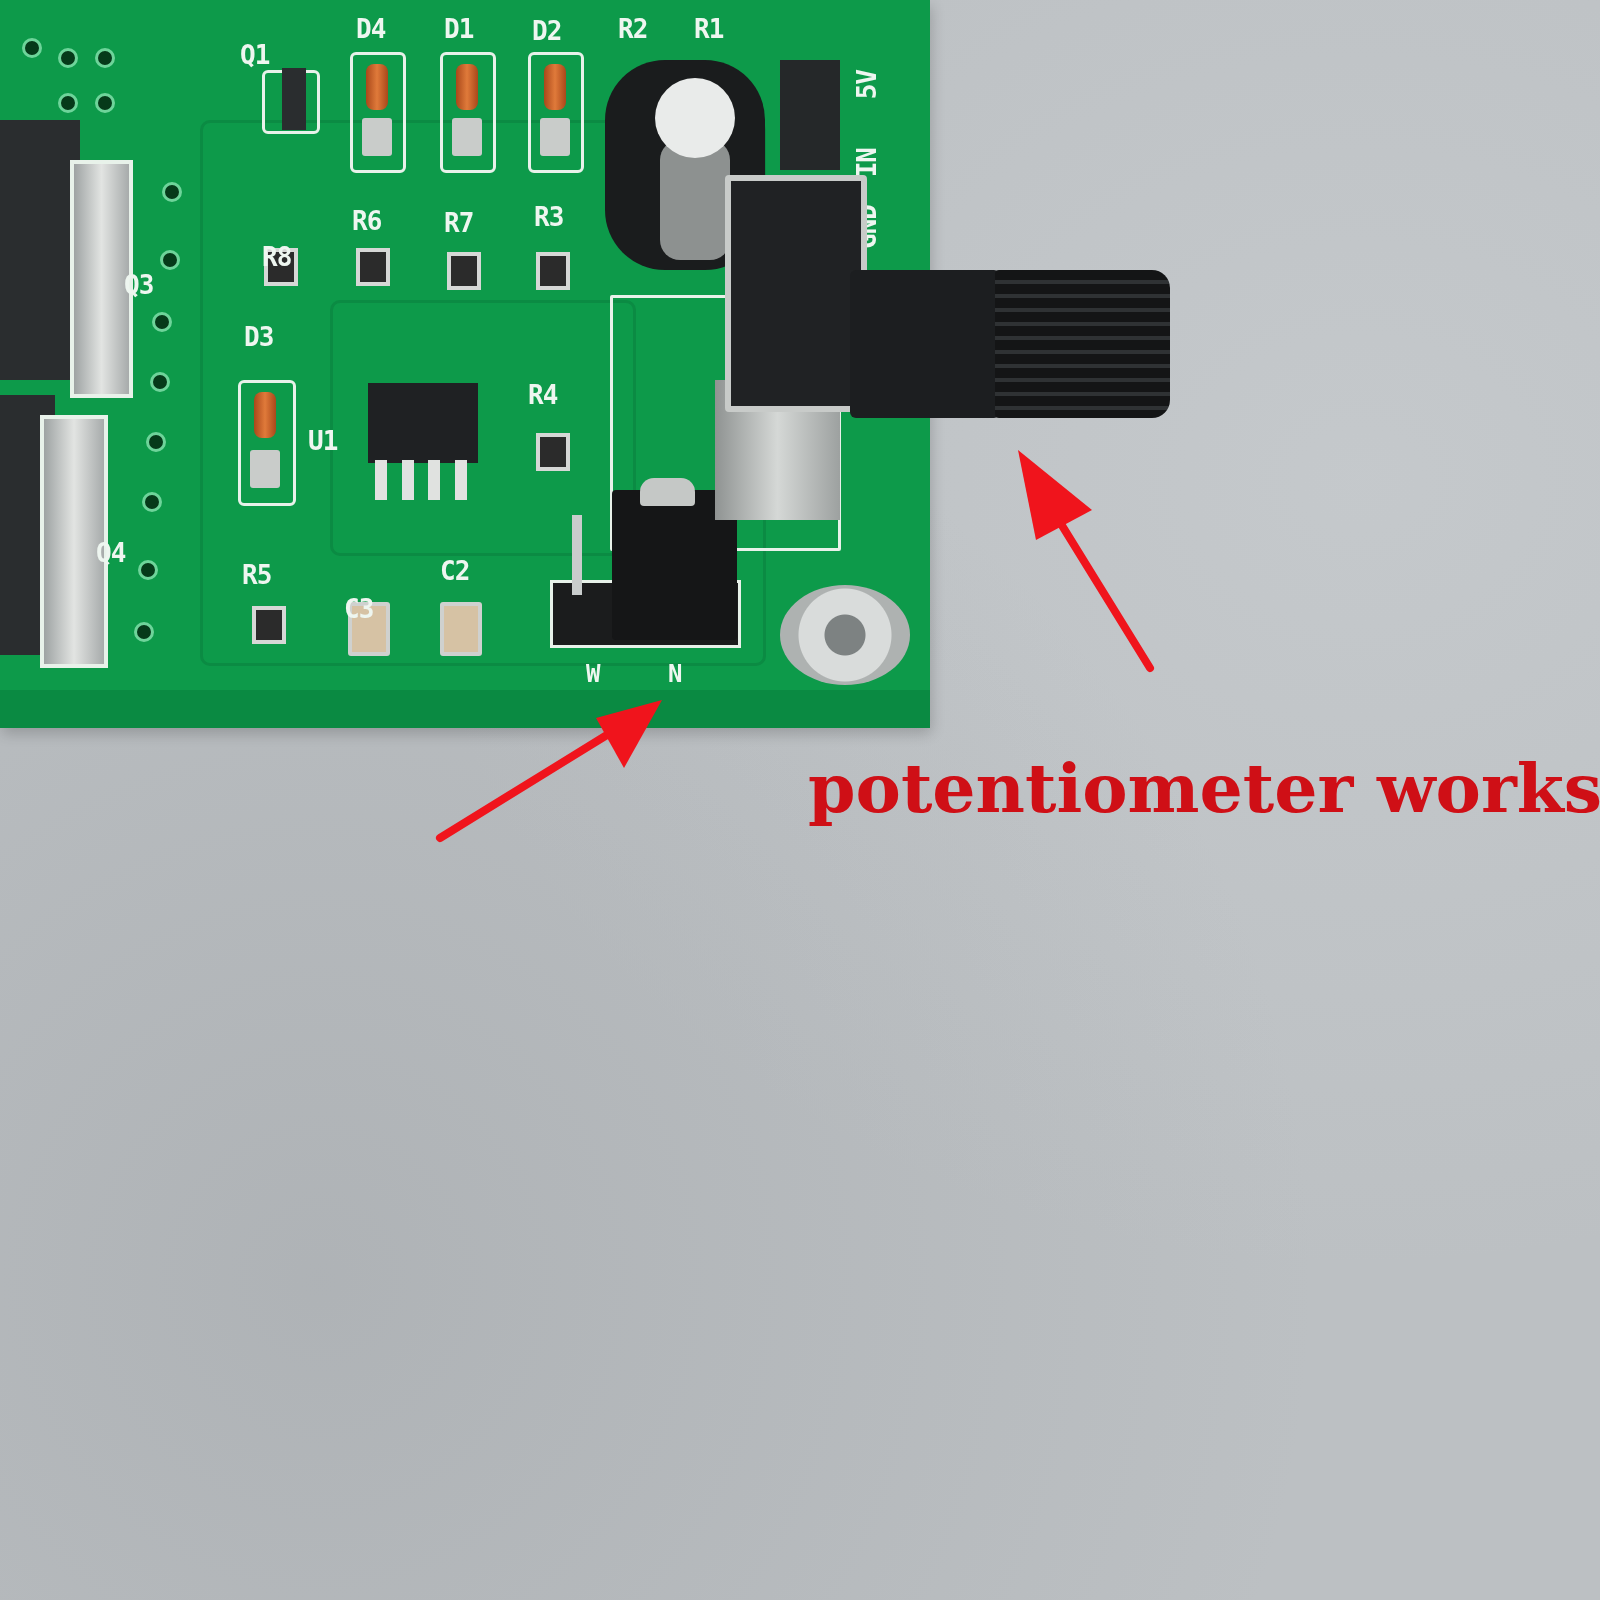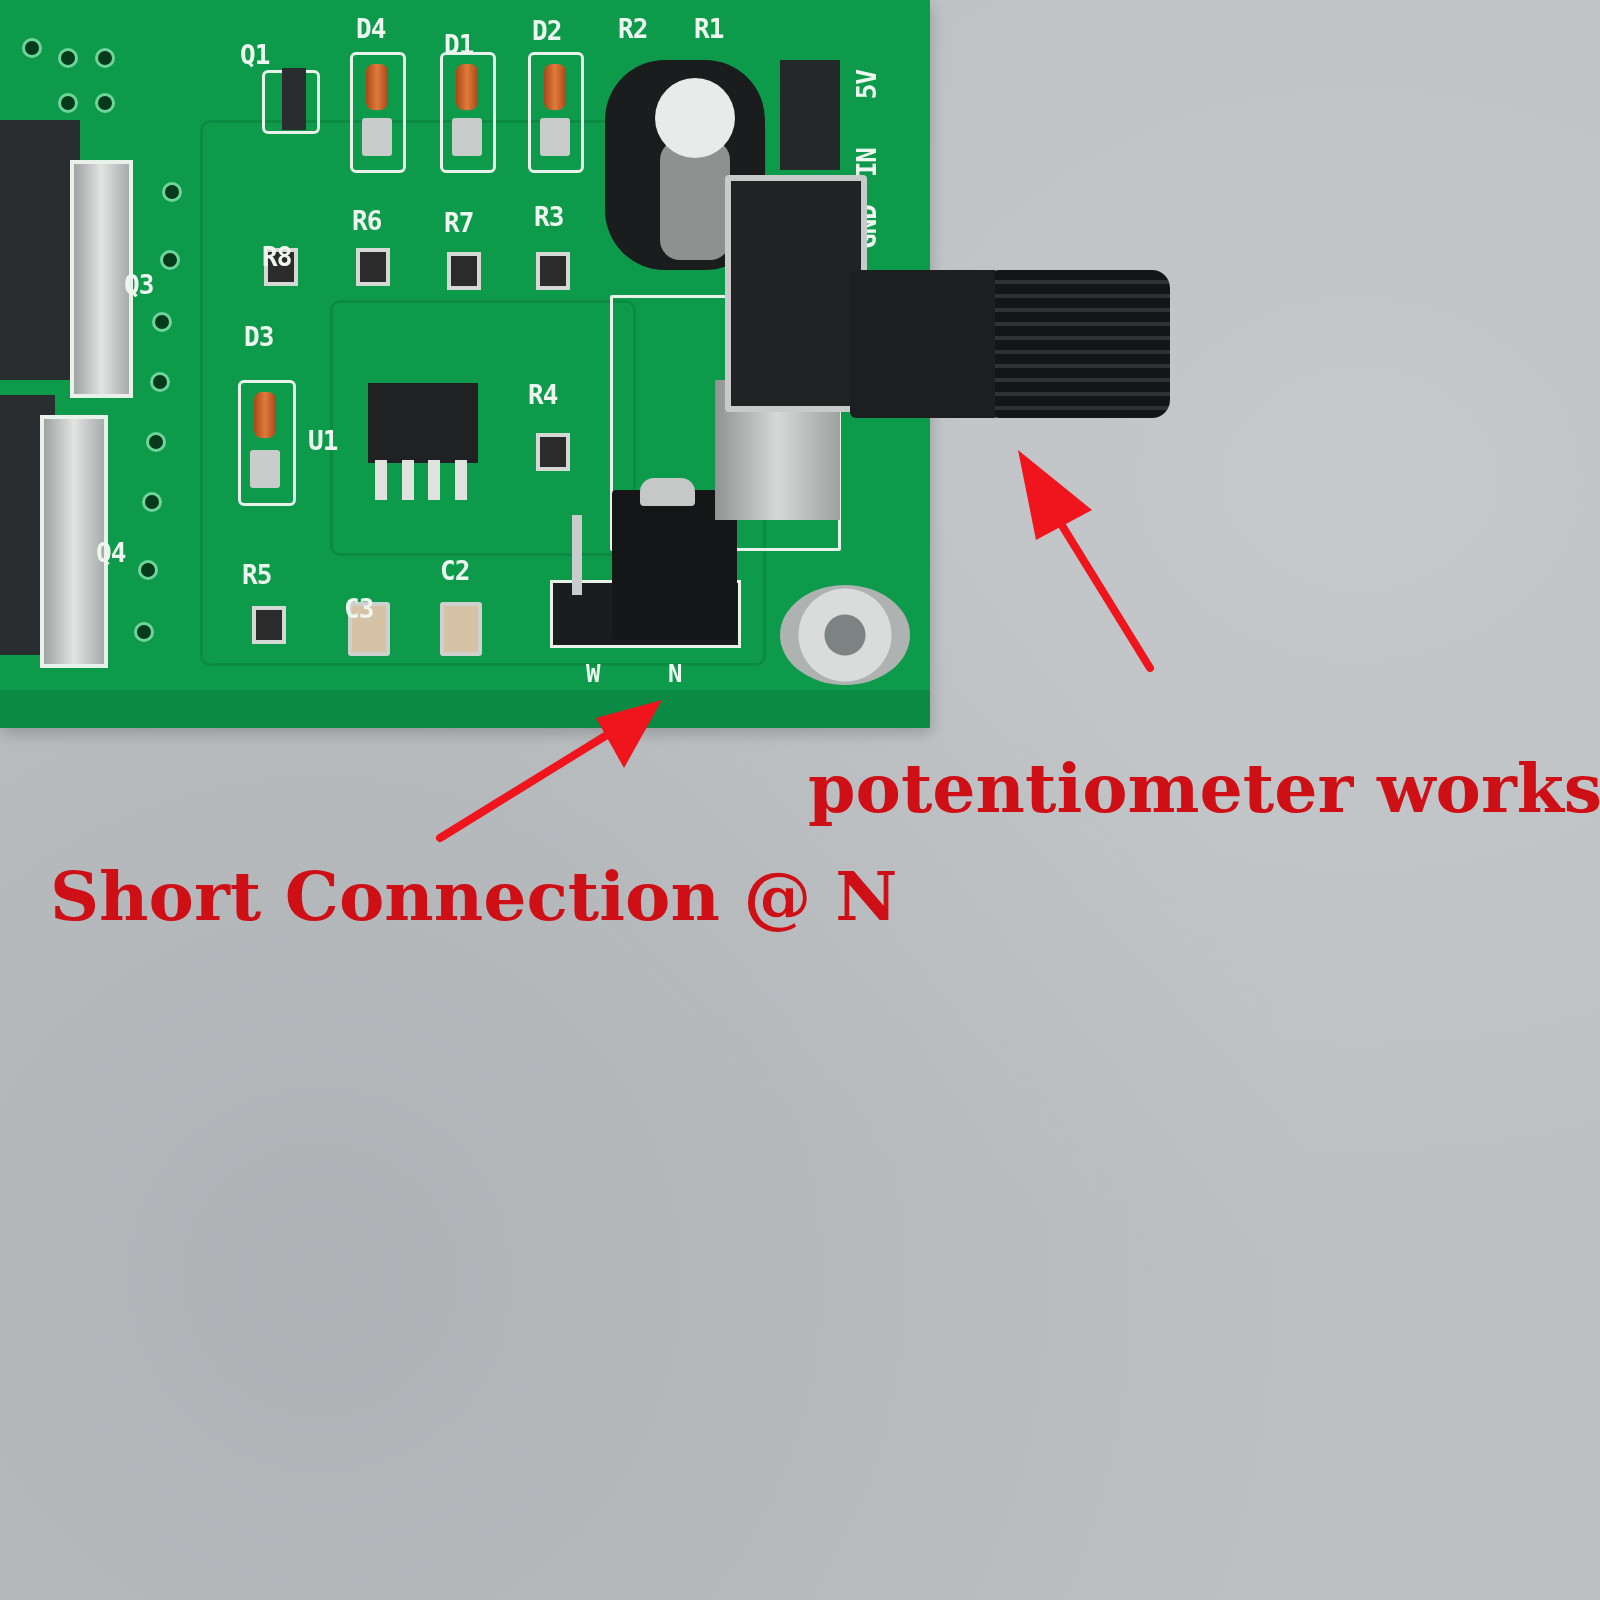--- a/index.html
+++ b/index.html
@@ -113,21 +113,21 @@
     <div class="header-pins"></div>
 
     <div class="header-3"></div>
     <div class="pin-sticking"></div>
     <div class="jumper"></div>
     <div class="jumper-clip"></div>
 
     <div class="mount-hole"></div>
 
     <span class="silk" style="left:356px;top:14px;text-align:right;">D4</span>
-    <span class="silk" style="left:444px;top:30px;">D1</span>
+    <span class="silk" style="left:444px;top:14px;">D1</span>
     <span class="silk" style="left:532px;top:16px;">D2</span>
     <span class="silk" style="left:618px;top:14px;">R2</span>
     <span class="silk" style="left:694px;top:14px;">R1</span>
     <span class="silk" style="left:240px;top:40px;">Q1</span>
     <span class="silk" style="left:262px;top:206px;margin-top:36px;">R8</span>
     <span class="silk" style="left:352px;top:206px;">R6</span>
     <span class="silk" style="left:444px;top:208px;">R7</span>
     <span class="silk" style="left:534px;top:202px;">R3</span>
     <span class="silk" style="left:124px;top:270px;">Q3</span>
     <span class="silk" style="left:244px;top:322px;">D3</span>
@@ -154,14 +154,13 @@
       <line x1="1150" y1="668" x2="1045" y2="498" stroke="#f0141c" stroke-width="8" stroke-linecap="round"></line>
       <polygon points="1018,450 1092,510 1036,540" fill="#f0141c"></polygon>
     </g>
     <g>
       <line x1="440" y1="838" x2="615" y2="730" stroke="#f0141c" stroke-width="8" stroke-linecap="round"></line>
       <polygon points="662,700 596,718 624,768" fill="#f0141c"></polygon>
     </g>
   </svg>
 
   <div class="annot" style="left:808px;top:748px;font-size:68px;line-height:80px;">potentiometer works</div>
-  <div class="annot" style="left:50px;top:856px;font-size:68px;line-height:80px;">Short Connection @ N</div>
 </div>
 
 </body></html>

